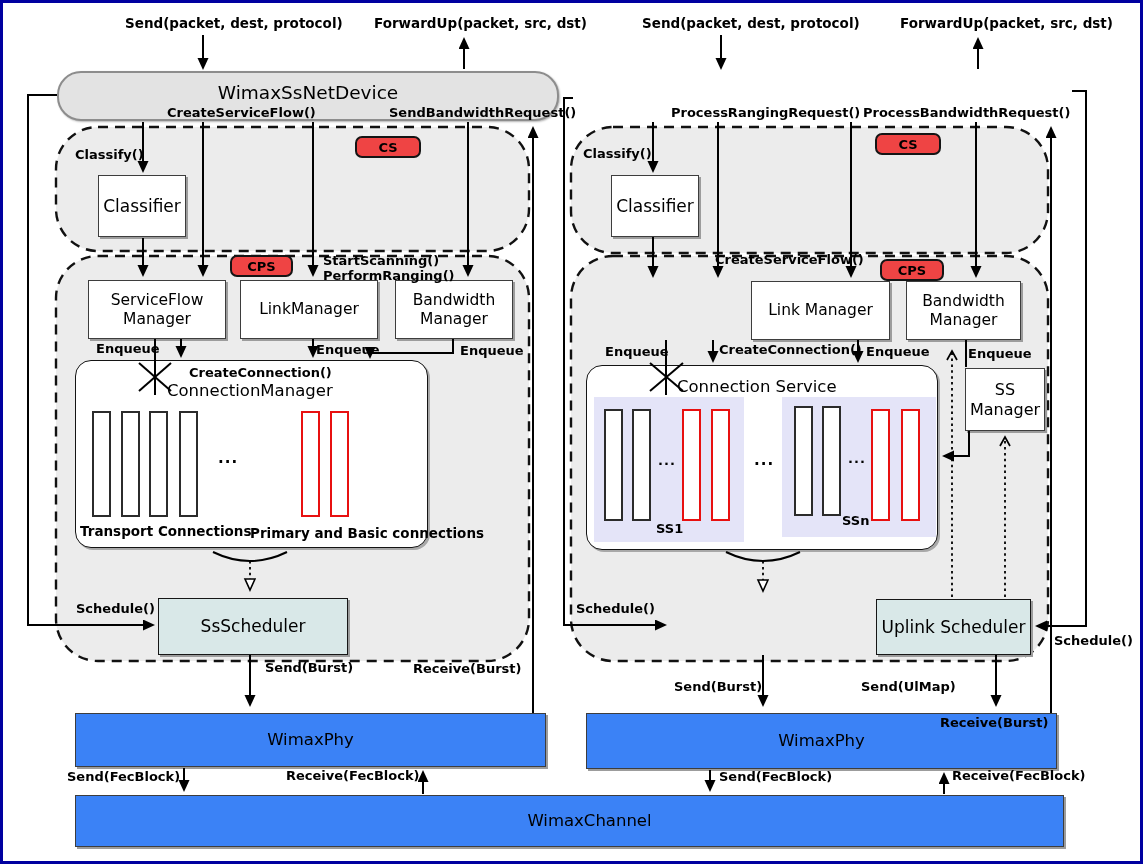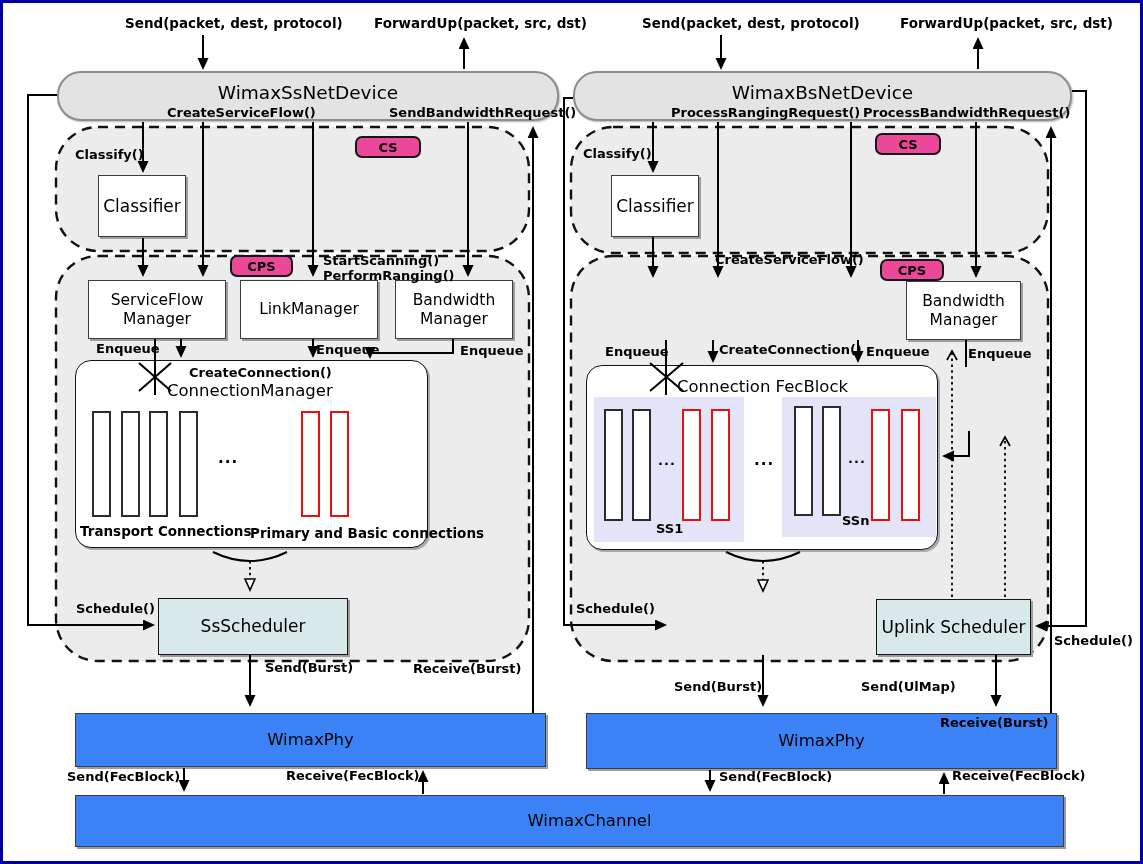--- a/index.html
+++ b/index.html
@@ -22,21 +22,21 @@
   .gray{background:#3b82f6; font-size:16.5px;}
   .sched{background:#d9e8e8; font-size:17px; border-color:#161616;}
   .device{
     position:absolute; background:#e3e3e3; border:2px solid #8d8d8d;
     border-radius:24px; z-index:3; box-sizing:border-box;
     box-shadow:1px 1px 2px #b5b5b5;
   }
   .device .dtitle{position:absolute; left:0; right:0; top:9px; text-align:center;
     font:18.5px "DejaVu Sans",sans-serif;}
   .badge{
-    position:absolute; background:#ec4899; border:2px solid #151515; border-radius:7px;
+    position:absolute; background:#ef4444; border:2px solid #151515; border-radius:7px;
     display:flex; align-items:center; justify-content:center;
     font:bold 13px "DejaVu Sans",sans-serif; z-index:5; box-sizing:border-box;
   }
   .rbox{position:absolute; background:#fff; border:1.8px solid #141414; border-radius:16px;
     z-index:3; box-sizing:border-box; box-shadow:2px 2px 0 #a8a8a8;}
   .bar{position:absolute; width:19px; background:#fff; border:2px solid #2b2b2b; box-sizing:border-box;}
   .bar.red{border-color:#e81010;}
   .panel{position:absolute; background:#e4e4f8; z-index:1;}
   .cmtext{position:absolute; white-space:nowrap;}
 </style>
@@ -91,43 +91,42 @@
   <div class="lbl" style="left:73px; top:599px;">Schedule()</div>
   <div class="box sched" style="left:155px; top:595px; width:190px; height:57px;">SsScheduler</div>
 
   <div class="lbl" style="left:262px; top:658px;">Send(Burst)</div>
   <div class="lbl" style="left:410px; top:659px;">Receive(Burst)</div>
 
   <div class="box gray" style="left:72px; top:710px; width:471px; height:54px;">WimaxPhy</div>
   <div class="lbl" style="left:64px; top:767px;">Send(FecBlock)</div>
   <div class="lbl" style="left:283px; top:766px;">Receive(FecBlock)</div>
 
-  <div class="device" style="left:570px; top:68px; width:499px; height:50px;">
-    <div class="dtitle">WimaxBsNetDevice</div>
-  </div>
   <div class="lbl" style="left:668px; top:103px; z-index:4;">ProcessRangingRequest()</div>
   <div class="lbl" style="left:860px; top:103px; z-index:4;">ProcessBandwidthRequest()</div>
 
   <div class="badge" style="left:872px; top:130px; width:66px; height:22px;">CS</div>
   <div class="lbl" style="left:580px; top:144px;">Classify()</div>
   <div class="box" style="left:608px; top:172px; width:88px; height:62px; font-size:17px;">Classifier</div>
 
   <div class="lbl" style="left:712px; top:250px;">CreateServiceFlow()</div>
   <div class="badge" style="left:877px; top:256px; width:64px; height:22px;">CPS</div>
 
+  <div class="box" style="left:748px; top:278px; width:139px; height:59px;">Link Manager</div>
   <div class="box" style="left:903px; top:278px; width:115px; height:59px;">Bandwidth Manager</div>
 
   <div class="lbl" style="left:602px; top:342px;">Enqueue</div>
   <div class="lbl" style="left:716px; top:340px;">CreateConnection()</div>
   <div class="lbl" style="left:863px; top:342px;">Enqueue</div>
   <div class="lbl" style="left:965px; top:344px;">Enqueue</div>
 
+  <div class="box" style="left:962px; top:365px; width:80px; height:63px; font-size:16px; z-index:4;">SS Manager</div>
 
   <div class="rbox" style="left:583px; top:362px; width:352px; height:185px;">
-    <div class="cmtext" style="left:90px; top:11px; font-size:16.5px;">Connection FecBlock</div>
+    <div class="cmtext" style="left:90px; top:11px; font-size:16.5px;">Connection Service</div>
     <div class="panel" style="left:7px; top:31px; width:150px; height:145px;">
       <div class="bar" style="left:10px; top:12px; height:112px;"></div>
       <div class="bar" style="left:38px; top:12px; height:112px;"></div>
       <div class="cmtext dots" style="left:64px; top:56px; font-size:13px;">...</div>
       <div class="bar red" style="left:88px; top:12px; height:112px;"></div>
       <div class="bar red" style="left:117px; top:12px; height:112px;"></div>
       <div class="cmtext lbl" style="left:62px; bottom:5px;">SS1</div>
     </div>
     <div class="cmtext dots" style="left:167px; top:85px;">...</div>
     <div class="panel" style="left:195px; top:31px; width:154px; height:140px;">

